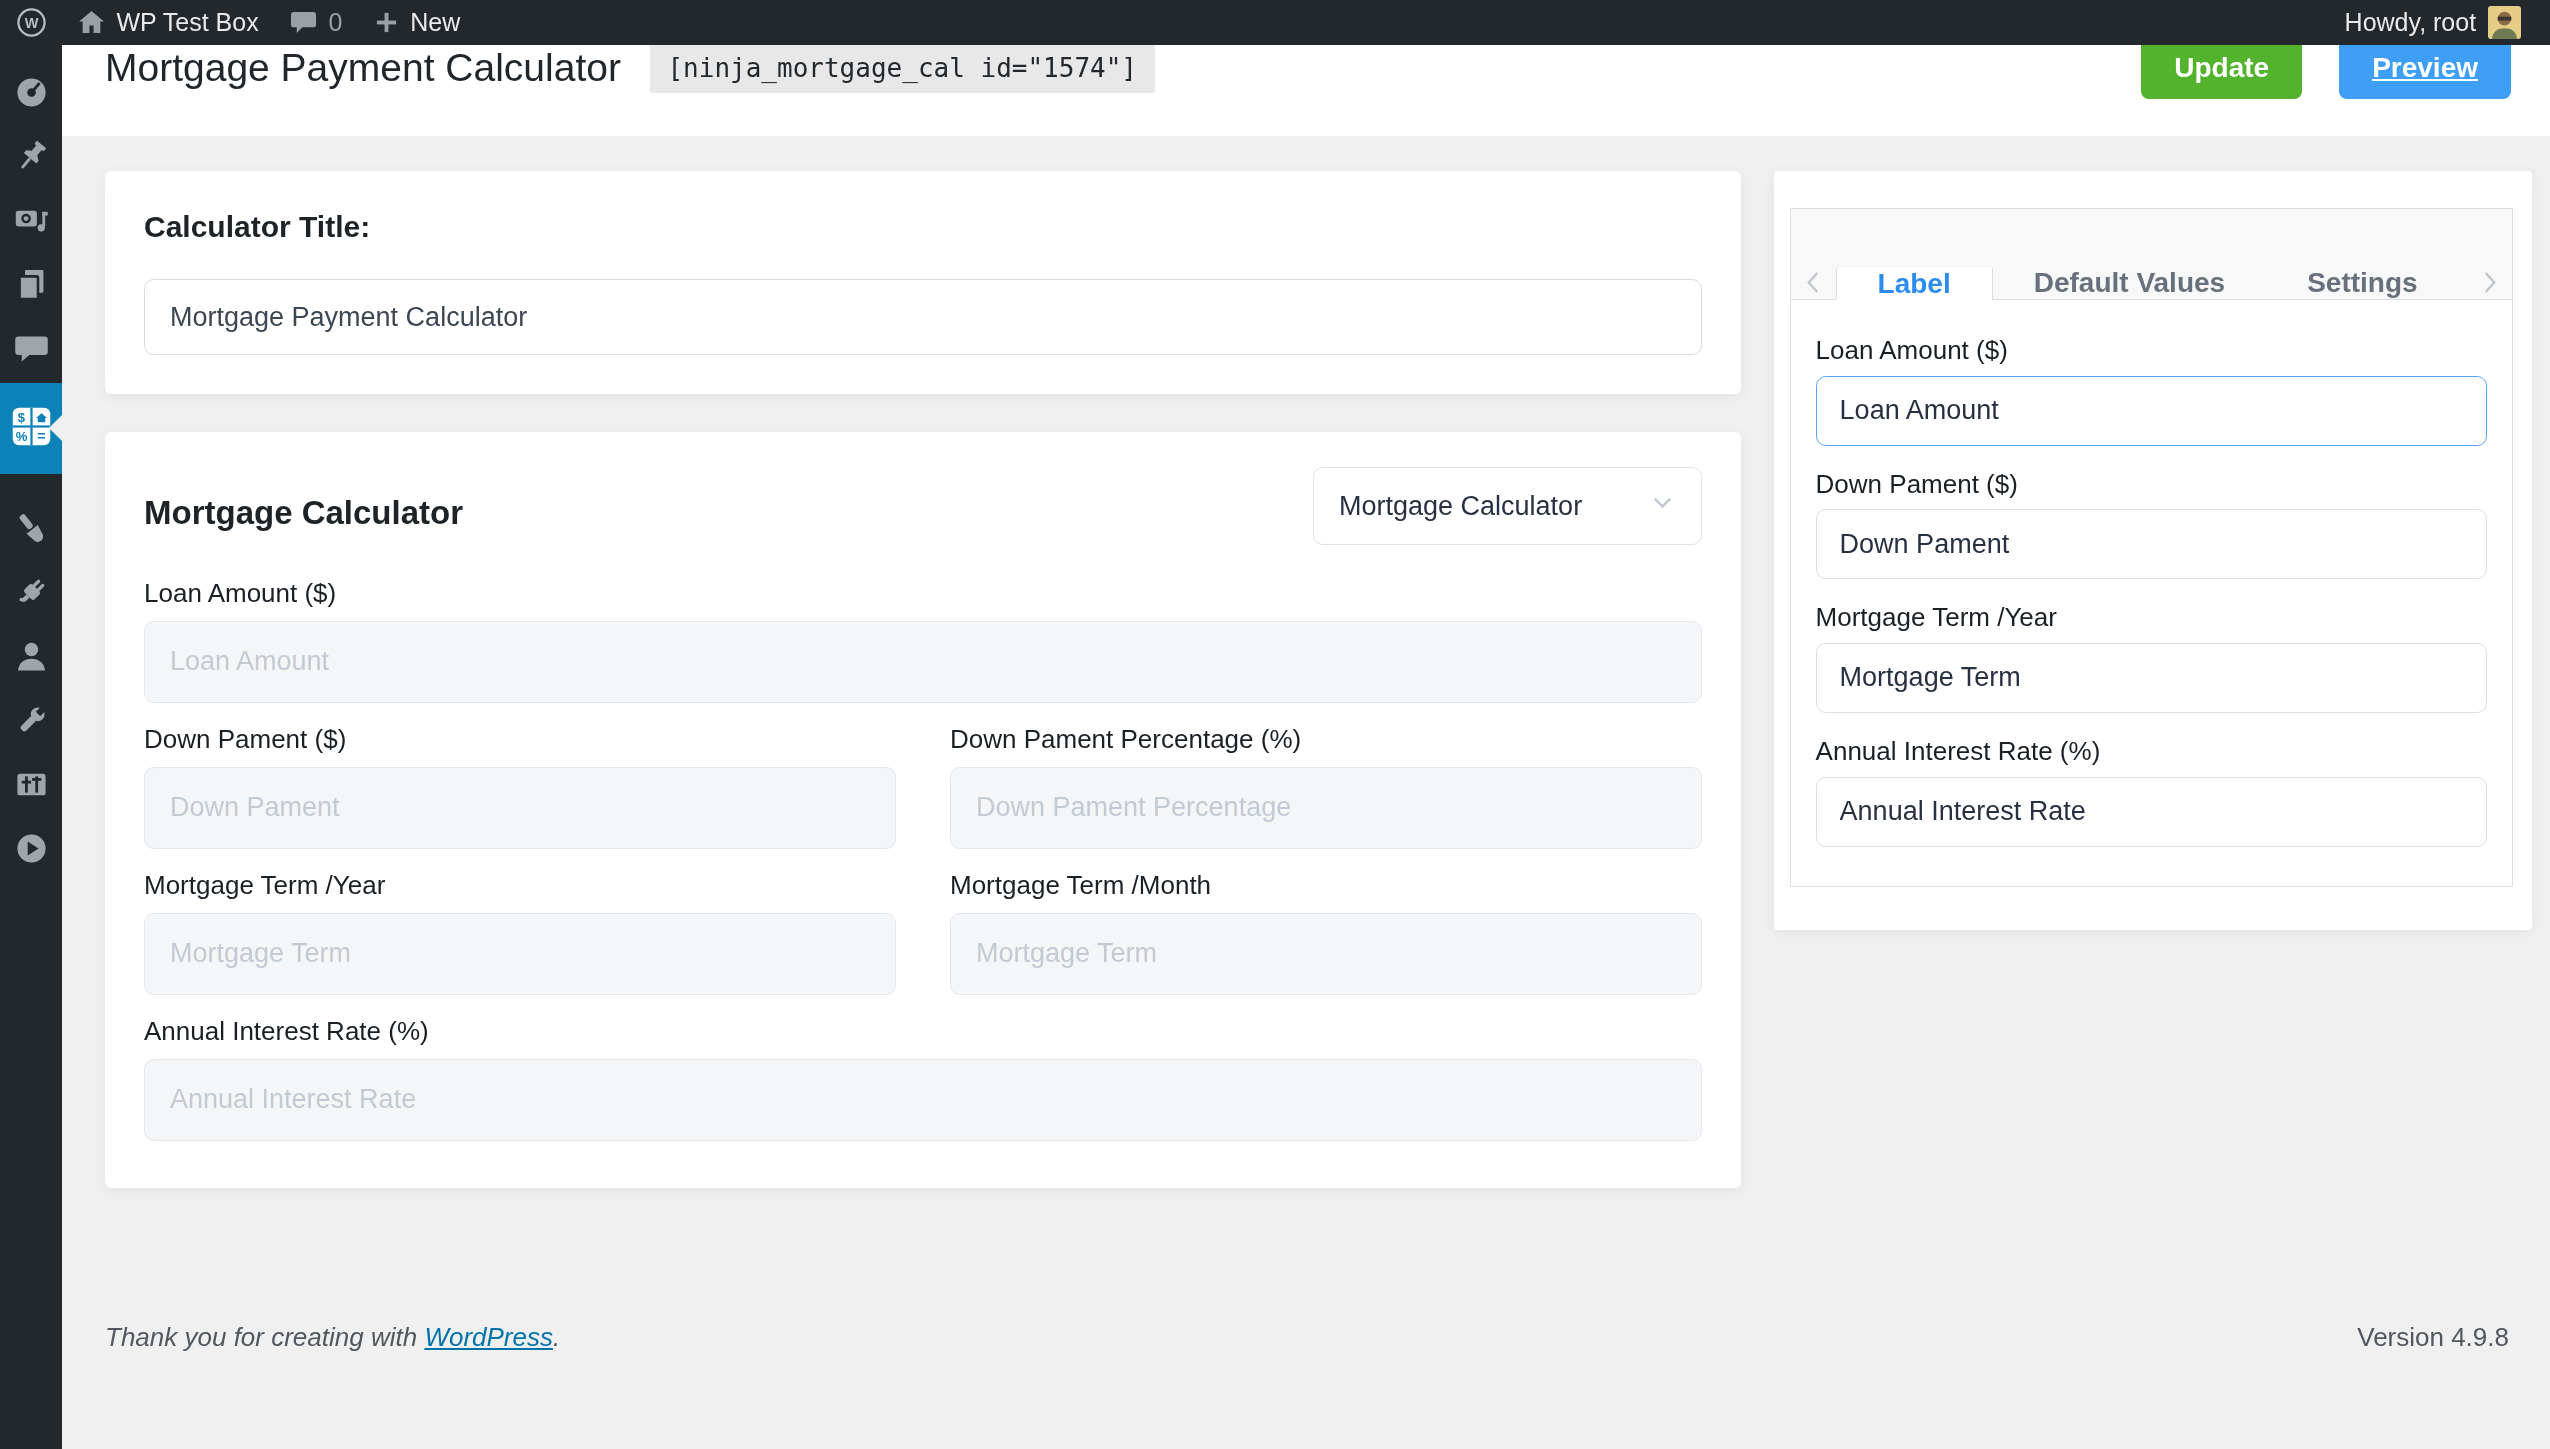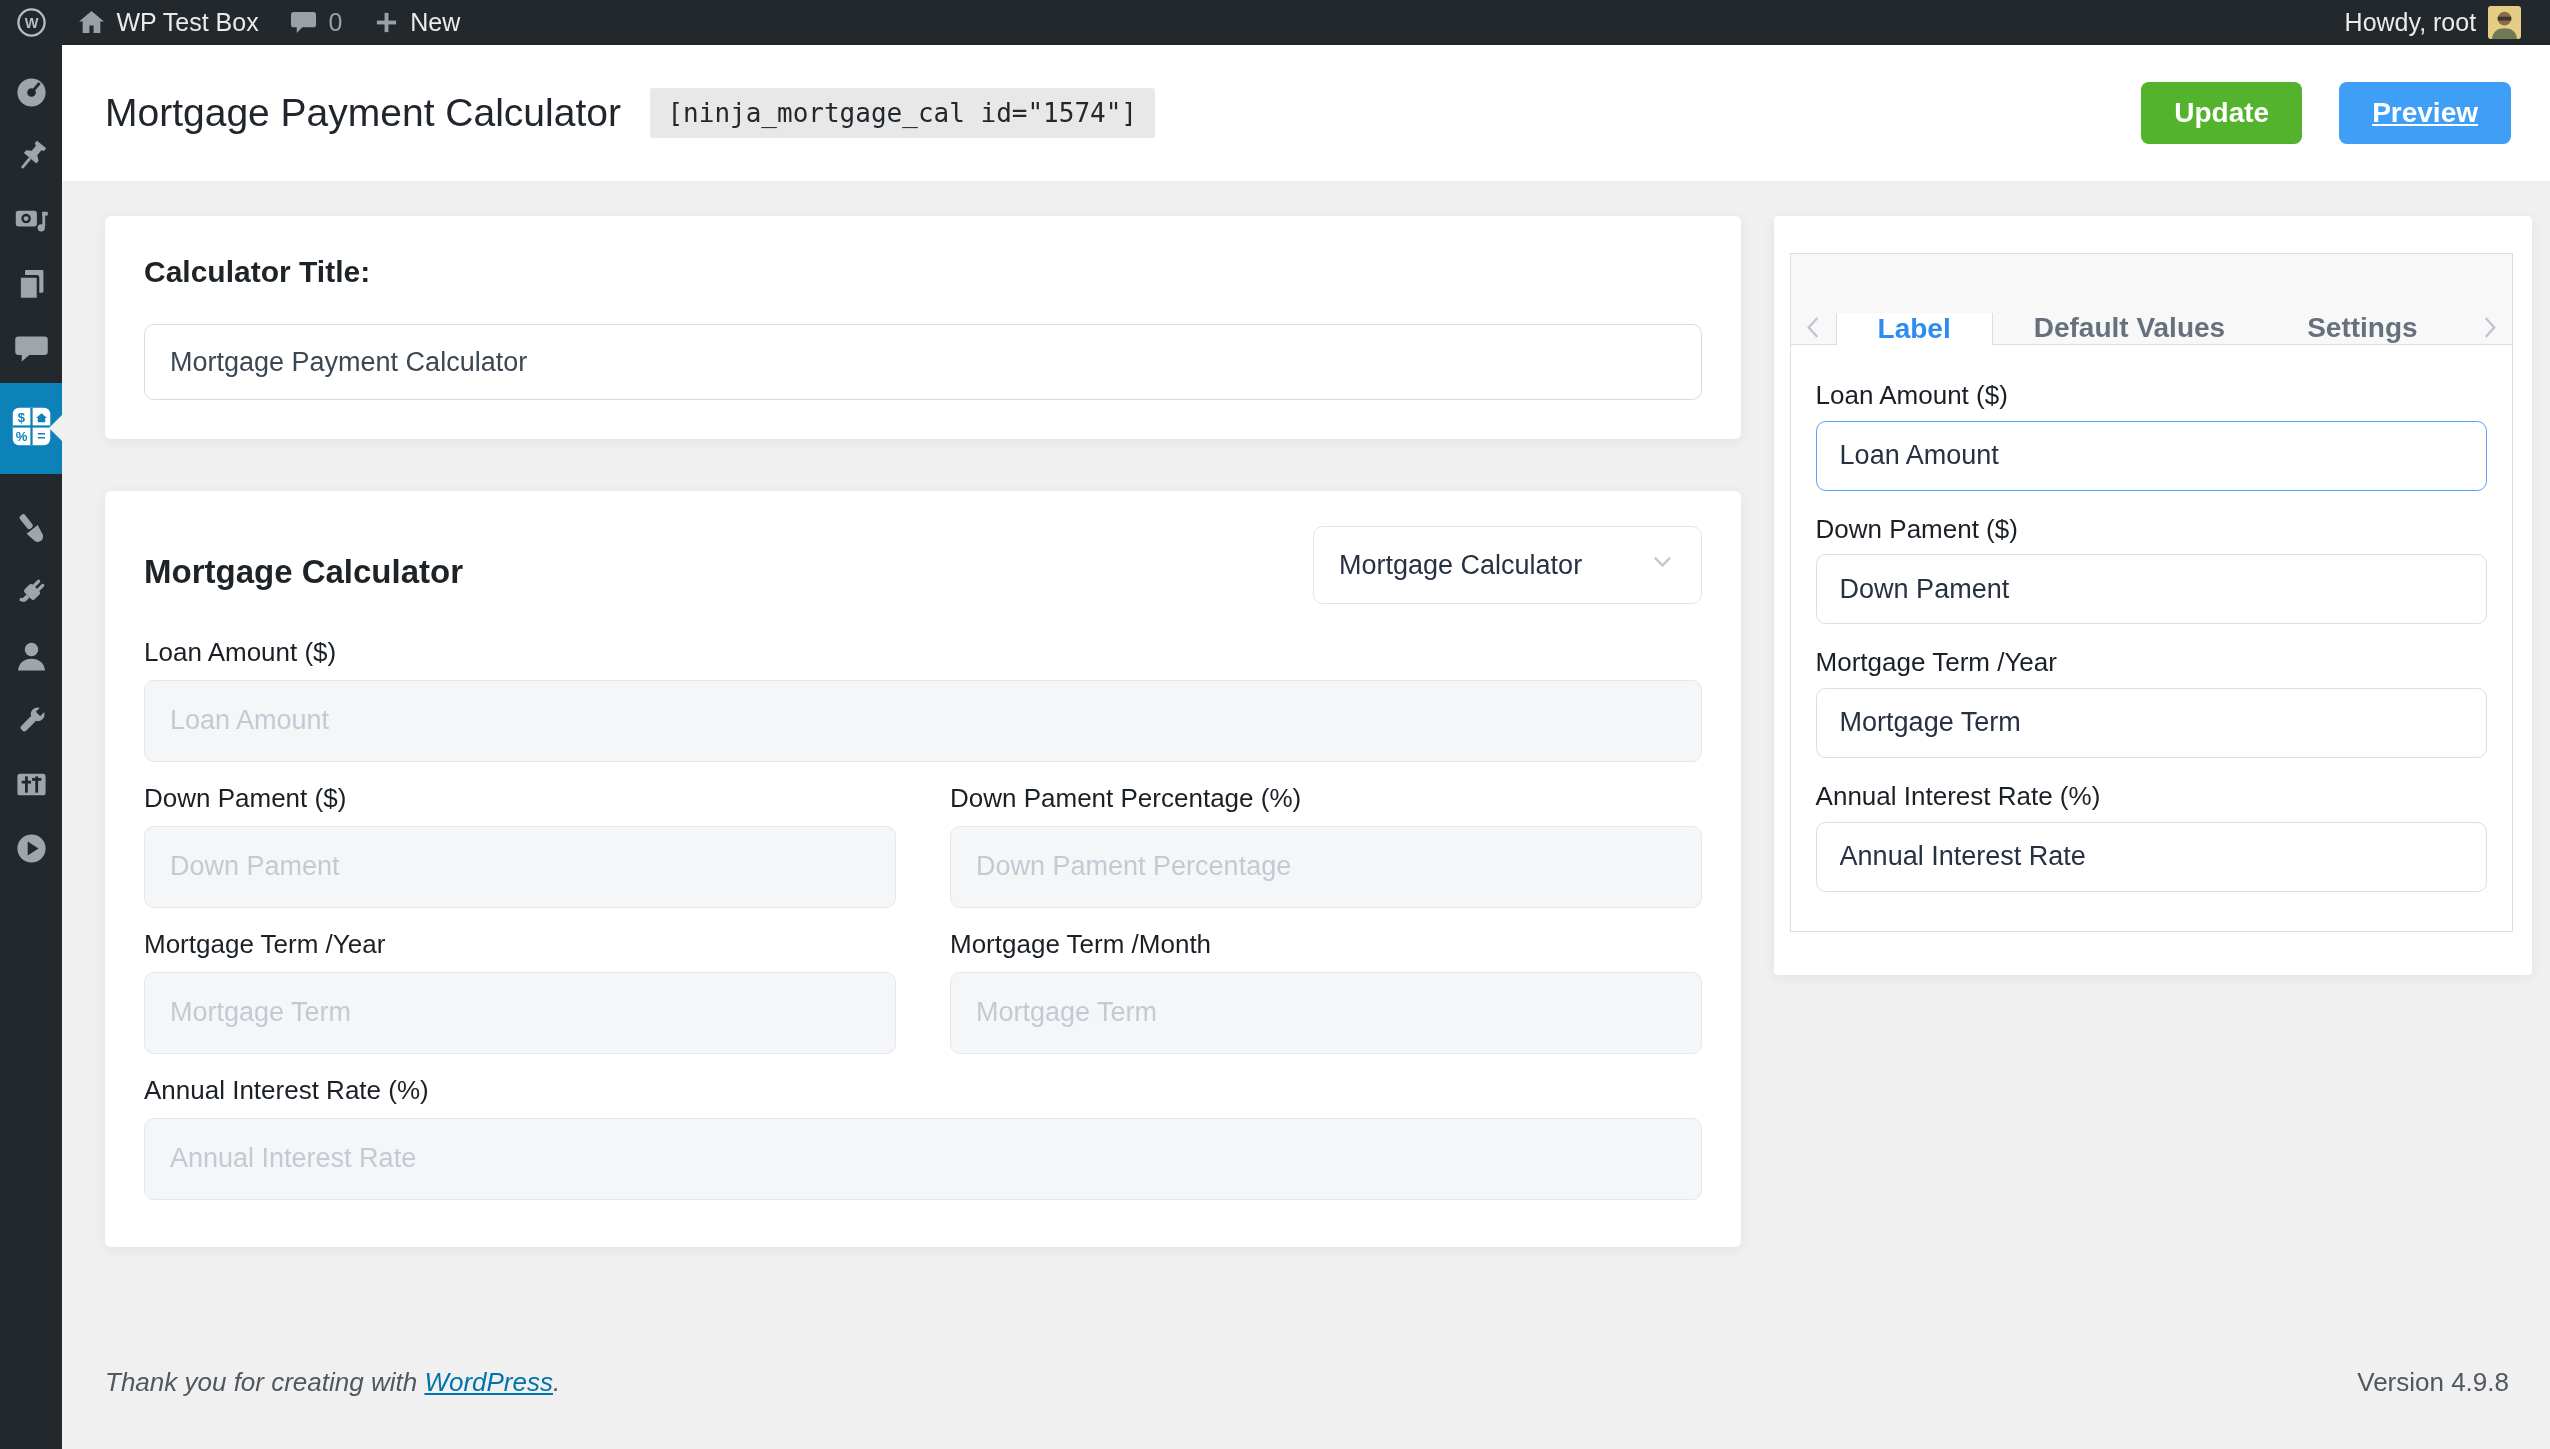--- a/index.html
+++ b/index.html
@@ -21,35 +21,35 @@
     background:#23282d; display:flex; flex-direction:column; padding-top:17.5px; z-index:50; }
   .s-item { height:64px; display:flex; align-items:center; justify-content:center; cursor:pointer; }
   .s-item svg { fill:#a0a5aa; }
   .s-item.active { background:#0d82b8; height:91px; position:relative; }
   .s-arrow { position:absolute; right:0; top:50%; transform:translateY(-50%);
     width:0; height:0; border:13.6px solid transparent; border-left-width:0;
     border-right-color:#f0f0f1; }
   .s-gap { height:25px; }
 
   
-  .content { margin-left:62px; margin-top:45px; height:1405px;
+  .content { margin-left:62px; height:1405px;
     display:flex; flex-direction:column; background:#f0f0f1; }
   .page-header { background:#fff; height:136px; flex:none;
     display:flex; align-items:center; gap:29px; padding:0 39px 0 43px; }
   .page-title { font-size:39px; font-weight:500; color:#20262c; }
   .shortcode { font-family:"DejaVu Sans Mono", monospace; font-size:26px;
     background:#e8e8e9; color:#23282d; padding:9.7px 17.5px; border-radius:2.9px; }
   .header-buttons { margin-left:auto; display:flex; gap:37px; }
   .btn { border:none; border-radius:7.8px; height:62px; padding:0 33px;
     font-family:inherit; font-size:28px; font-weight:bold; color:#fff; cursor:pointer; }
   .btn-update { background:#53b32c; }
   .btn-preview { background:#3f9ff7;text-decoration:underline; }
 
   .main-row { display:flex; align-items:flex-start; gap:33px; padding:35px 19.5px 0 43px; }
-  .left-col { width:1636px; flex:none; display:flex; flex-direction:column; gap:52px; }
+  .left-col { width:1636px; flex:none; display:flex; flex-direction:column; gap:38px; }
   .card { background:#fff; border-radius:5.8px; box-shadow:0 2.9px 13.6px rgba(0,0,0,.06); }
 
   .title-card { padding:39px; }
   .card-h2 { font-size:30px; font-weight:bold; color:#1d2327; }
   .title-card .card-h2 { margin-bottom:35px; }
   .text-input { width:100%; height:76px; border:1.9px solid #d8dce1; border-radius:9.7px;
     font-family:inherit; font-size:27px; color:#3c4754; padding:0 25px; background:#fff; }
 
   .calc-card { padding:35px 39px 47px; }
   .calc-head { display:flex; align-items:center; justify-content:space-between; margin-bottom:33px; }

